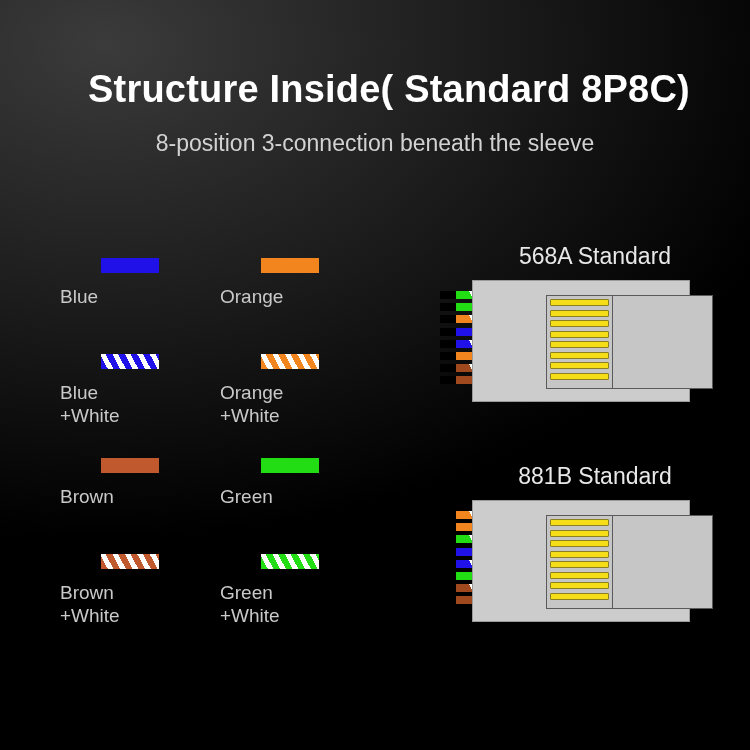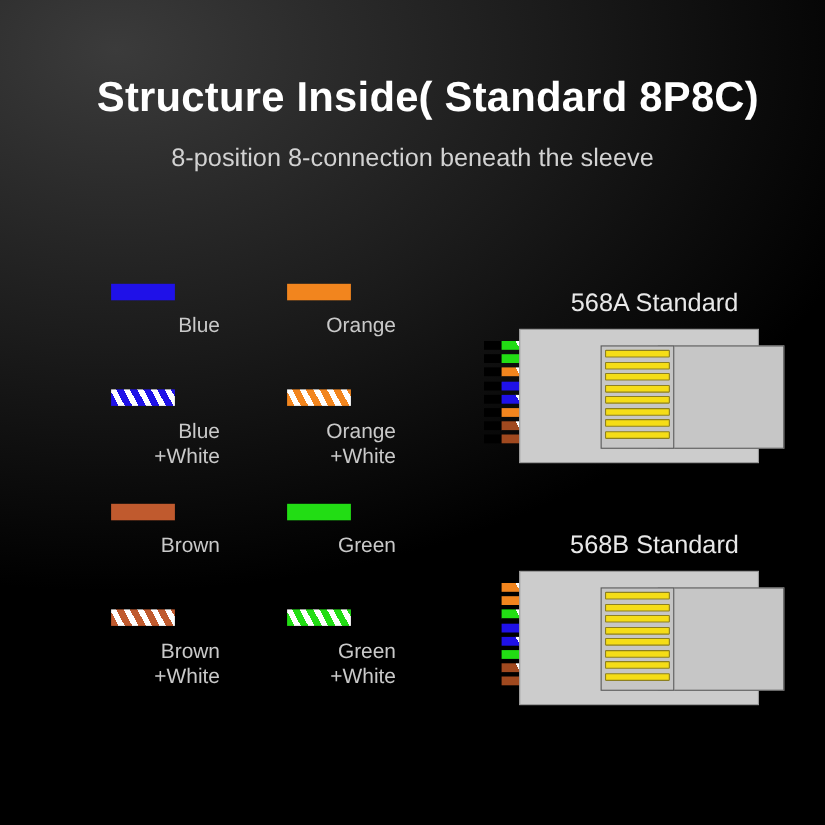--- a/index.html
+++ b/index.html
@@ -52,21 +52,21 @@
   #legend {
     position: absolute;
     left: 60px;
     top: 258px;
     width: 300px;
     height: 380px;
   }
   .legend-item {
     position: absolute;
     width: 140px;
-    text-align: right;
+    text-align: left;
   }
   .legend-col-0 { left: 0px; }
   .legend-col-1 { left: 160px; }
   .legend-row-0 { top: 0px; }
   .legend-row-1 { top: 96px; }
   .legend-row-2 { top: 200px; }
   .legend-row-3 { top: 296px; }
 
   .swatch {
     width: 58px;
@@ -76,21 +76,21 @@
     overflow: hidden;
   }
   .swatch-label {
     color: #c9c9c9;
     font-size: 19px;
     line-height: 23px;
     white-space: pre-line;
   }
 
   
-  .panel { position: absolute; margin-top: 19px; }
+  .panel { position: absolute; }
   #panel-a { left: 440px; top: 243px; }
   #panel-b { left: 440px; top: 463px; }
 
   .panel-title {
     color: #e8e8e8;
     font-size: 23px;
     text-align: center;
     width: 270px;
     margin-left: 20px;
     white-space: nowrap;
@@ -171,21 +171,21 @@
   .wire-row { position: absolute; left: 0; width: 150px; height: 8px; }
 
   
 </style>
 </head>
 <body>
 
 <div id="stage">
 
   <div id="title">Structure Inside( Standard 8P8C)</div>
-  <div id="subtitle">8-position 8-connection beneath the sleeve</div>
+  <div id="subtitle">8-position 3-connection beneath the sleeve</div>
 
   <div id="legend">
       <div class="legend-item legend-col-0 legend-row-0">
         <div class="swatch" style="background: rgb(31, 17, 232);"></div>
         <div class="swatch-label">Blue</div>
       </div>
       <div class="legend-item legend-col-1 legend-row-0">
         <div class="swatch" style="background: rgb(242, 133, 30);"></div>
         <div class="swatch-label">Orange</div>
       </div>
@@ -266,21 +266,21 @@
             <div class="pin"></div>
             <div class="pin"></div>
             <div class="pin"></div>
             <div class="pin"></div>
           </div>
       </div>
     </div>
   </div>
 
   <div class="panel" id="panel-b">
-    <div class="panel-title">568B Standard</div>
+    <div class="panel-title">881B Standard</div>
     <div class="connector">
       <div class="wire-stack">
           <div class="wire-row" style="top: 0px;">
             <div class="wire-cap"></div>
             <div class="wire" style="background: repeating-linear-gradient(62deg, rgb(242, 133, 30) 0px, rgb(242, 133, 30) 15px, rgb(255, 255, 255) 15px, rgb(255, 255, 255) 30px);"></div>
           </div>
           <div class="wire-row" style="top: 12.2px;">
             <div class="wire-cap"></div>
             <div class="wire" style="background: rgb(242, 133, 30);"></div>
           </div>

